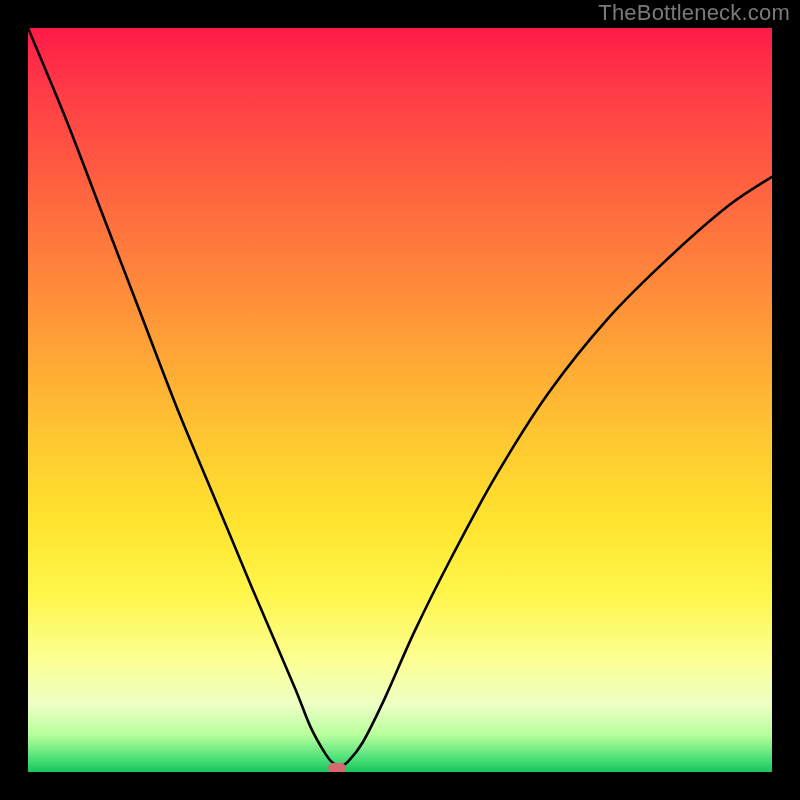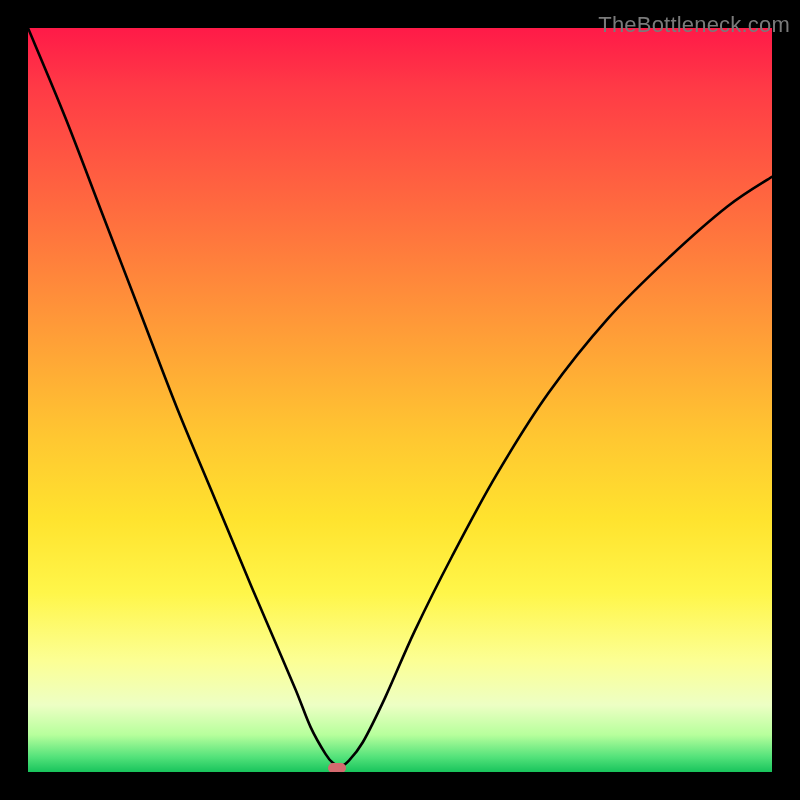--- a/index.html
+++ b/index.html
@@ -51,21 +51,21 @@
   }
   .marker {
     position: absolute;
     width: 18px;
     height: 10px;
     border-radius: 5px;
     transform: translate(-50%, -50%);
   }
   .watermark {
     position: absolute;
-    top: 12px;
+    top: 0;
     right: 10px;
     color: #7a7a7a;
     font-size: 22px;
     font-weight: 500;
     letter-spacing: 0.2px;
   }
 </style>
 </head>
 <body>
 

